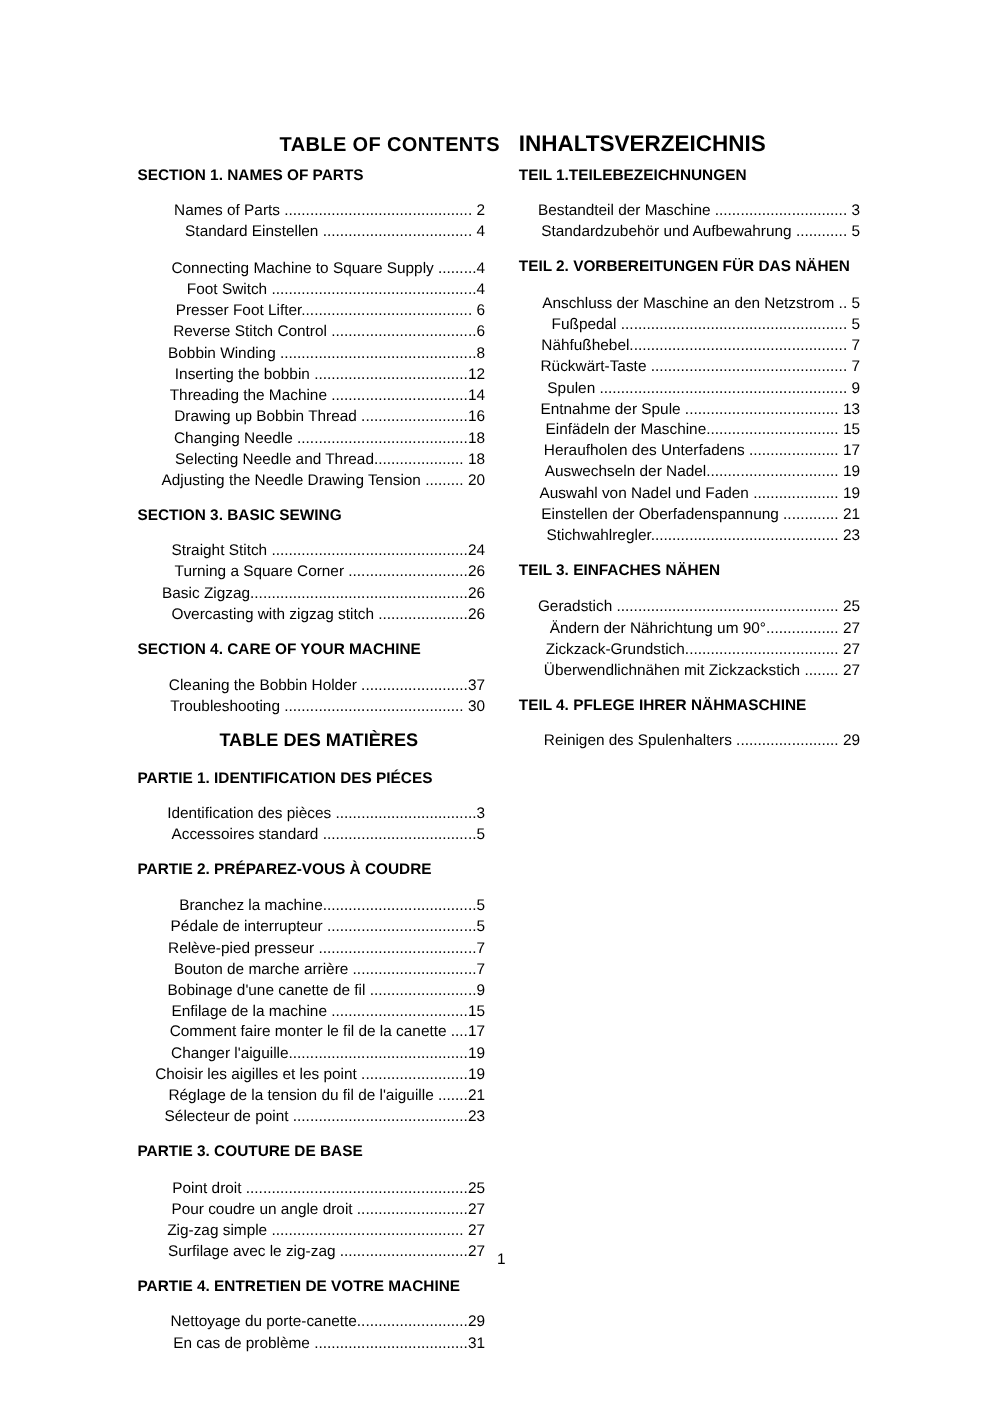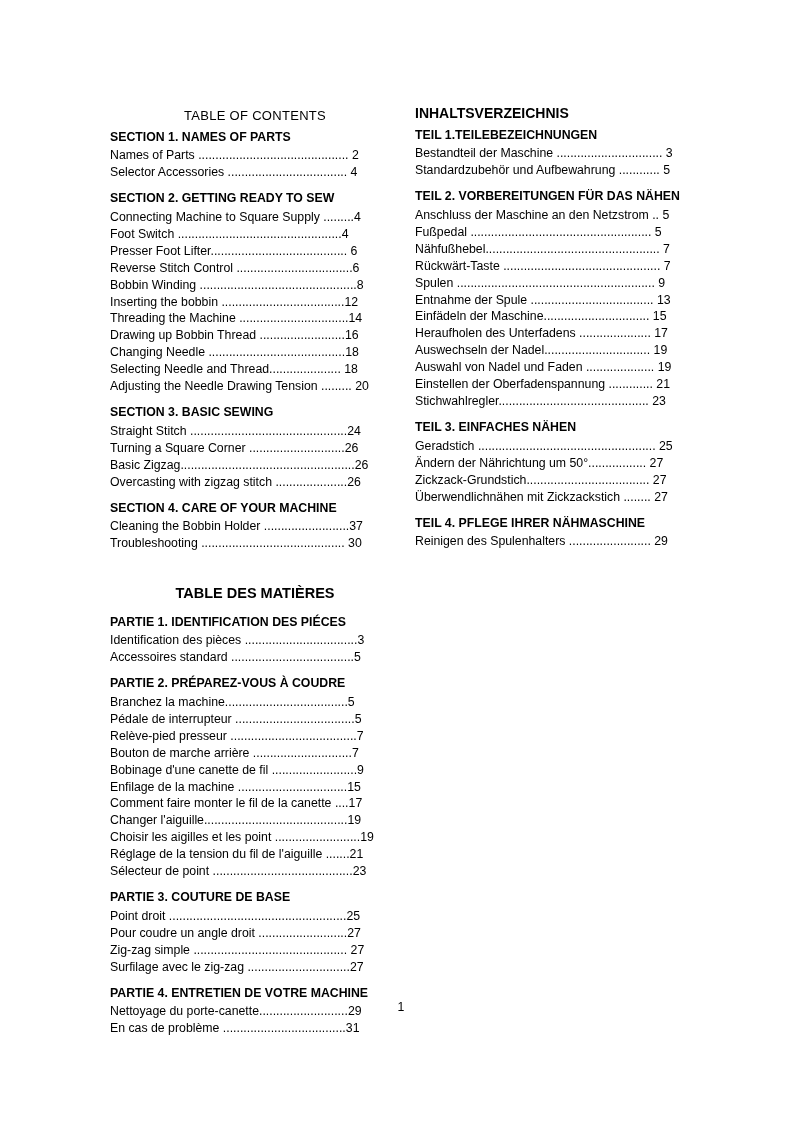--- a/index.html
+++ b/index.html
@@ -33,39 +33,40 @@
     left: 415px;
     top: 105px;
     width: 285px;
   }
   .col-bottom {
     left: 110px;
     top: 585px;
     width: 290px;
   }
   h1.toc-title {
-    font-size: 13px;
-    font-weight: normal;
-    text-align: center;
+    font-size: 16px;
+    font-weight: bold;
+    text-align: right;
     margin: 0 0 7px 0;
     letter-spacing: 0.3px;
   }
   .section-head {
     font-size: 12.3px;
     font-weight: bold;
     margin: 10px 0 2px 0;
     line-height: 1.25;
   }
   .section-head.first {
     margin-top: 0;
   }
   .entries {
-    margin: 0;
+    margin: 12px;
     padding: 0;
     list-style: none;
+    text-align: right;
   }
   .entry {
     font-size: 12.3px;
     line-height: 1.38;
     white-space: nowrap;
     overflow: hidden;
   }
   .entry .lbl {
     display: inline;
   }
@@ -78,21 +79,21 @@
   }
   .page-number {
     position: absolute;
     left: 0;
     top: 1000px;
     width: 802px;
     text-align: center;
     font-size: 12.3px;
   }
   .de-title {
-    font-size: 14px;
+    font-size: 18px;
     font-weight: bold;
     margin: 0 0 7px 0;
   }
   .fr-title {
     font-size: 14.5px;
     font-weight: bold;
     text-align: center;
     margin: 0 0 14px 0;
   }
 </style>
@@ -100,24 +101,23 @@
 <body>
 
 <div class="page">
 
   <div class="col col-left">
     <h1 class="toc-title">TABLE OF CONTENTS</h1>
 
     <div class="section-head first">SECTION 1. NAMES OF PARTS</div>
     <ul class="entries">
       <li class="entry"><span class="lbl">Names of Parts </span><span class="dots">............................................</span><span class="pg"> 2</span></li>
-      <li class="entry"><span class="lbl">Selector Accessories </span><span class="dots">...................................</span><span class="pg"> 4</span></li>
-    </ul>
-
-    <div class="section-head">SECTION 2. GETTING READY TO SEW</div>
+      <li class="entry"><span class="lbl">Standard Einstellen </span><span class="dots">...................................</span><span class="pg"> 4</span></li>
+    </ul>
+
     <ul class="entries">
       <li class="entry"><span class="lbl">Connecting Machine to Square Supply </span><span class="dots">.........</span><span class="pg">4</span></li>
       <li class="entry"><span class="lbl">Foot Switch </span><span class="dots">................................................</span><span class="pg">4</span></li>
       <li class="entry"><span class="lbl">Presser Foot Lifter</span><span class="dots">........................................</span><span class="pg"> 6</span></li>
       <li class="entry"><span class="lbl">Reverse Stitch Control </span><span class="dots">..................................</span><span class="pg">6</span></li>
       <li class="entry"><span class="lbl">Bobbin Winding </span><span class="dots">..............................................</span><span class="pg">8</span></li>
       <li class="entry"><span class="lbl">Inserting the bobbin </span><span class="dots">....................................</span><span class="pg">12</span></li>
       <li class="entry"><span class="lbl">Threading the Machine </span><span class="dots">................................</span><span class="pg">14</span></li>
       <li class="entry"><span class="lbl">Drawing up Bobbin Thread </span><span class="dots">.........................</span><span class="pg">16</span></li>
       <li class="entry"><span class="lbl">Changing Needle </span><span class="dots">........................................</span><span class="pg">18</span></li>
@@ -161,21 +161,21 @@
       <li class="entry"><span class="lbl">Heraufholen des Unterfadens </span><span class="dots">.....................</span><span class="pg"> 17</span></li>
       <li class="entry"><span class="lbl">Auswechseln der Nadel</span><span class="dots">...............................</span><span class="pg"> 19</span></li>
       <li class="entry"><span class="lbl">Auswahl von Nadel und Faden </span><span class="dots">....................</span><span class="pg"> 19</span></li>
       <li class="entry"><span class="lbl">Einstellen der Oberfadenspannung </span><span class="dots">.............</span><span class="pg"> 21</span></li>
       <li class="entry"><span class="lbl">Stichwahlregler</span><span class="dots">............................................</span><span class="pg"> 23</span></li>
     </ul>
 
     <div class="section-head">TEIL 3. EINFACHES NÄHEN</div>
     <ul class="entries">
       <li class="entry"><span class="lbl">Geradstich </span><span class="dots">....................................................</span><span class="pg"> 25</span></li>
-      <li class="entry"><span class="lbl">Ändern der Nährichtung um 50°</span><span class="dots">.................</span><span class="pg"> 27</span></li>
+      <li class="entry"><span class="lbl">Ändern der Nährichtung um 90°</span><span class="dots">.................</span><span class="pg"> 27</span></li>
       <li class="entry"><span class="lbl">Zickzack-Grundstich</span><span class="dots">....................................</span><span class="pg"> 27</span></li>
       <li class="entry"><span class="lbl">Überwendlichnähen mit Zickzackstich </span><span class="dots">........</span><span class="pg"> 27</span></li>
     </ul>
 
     <div class="section-head">TEIL 4. PFLEGE IHRER NÄHMASCHINE</div>
     <ul class="entries">
       <li class="entry"><span class="lbl">Reinigen des Spulenhalters </span><span class="dots">........................</span><span class="pg"> 29</span></li>
     </ul>
   </div>
 

